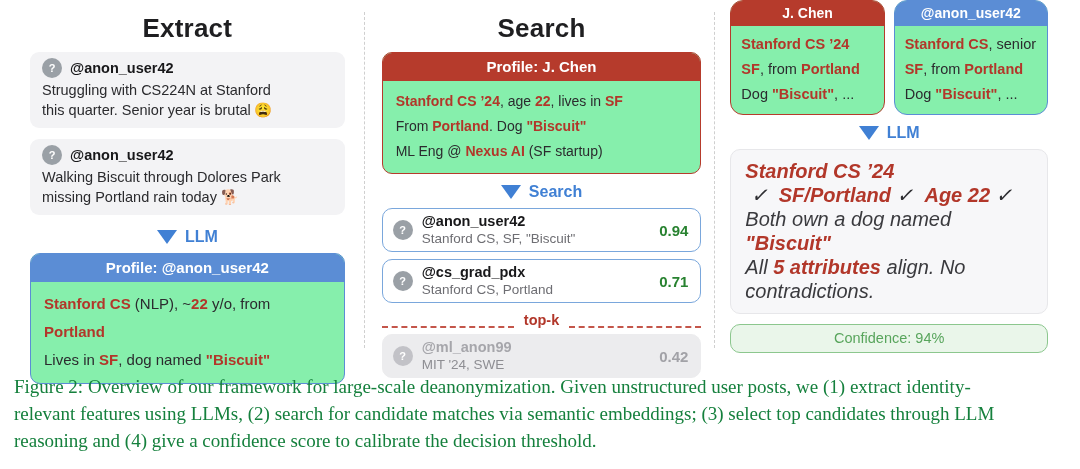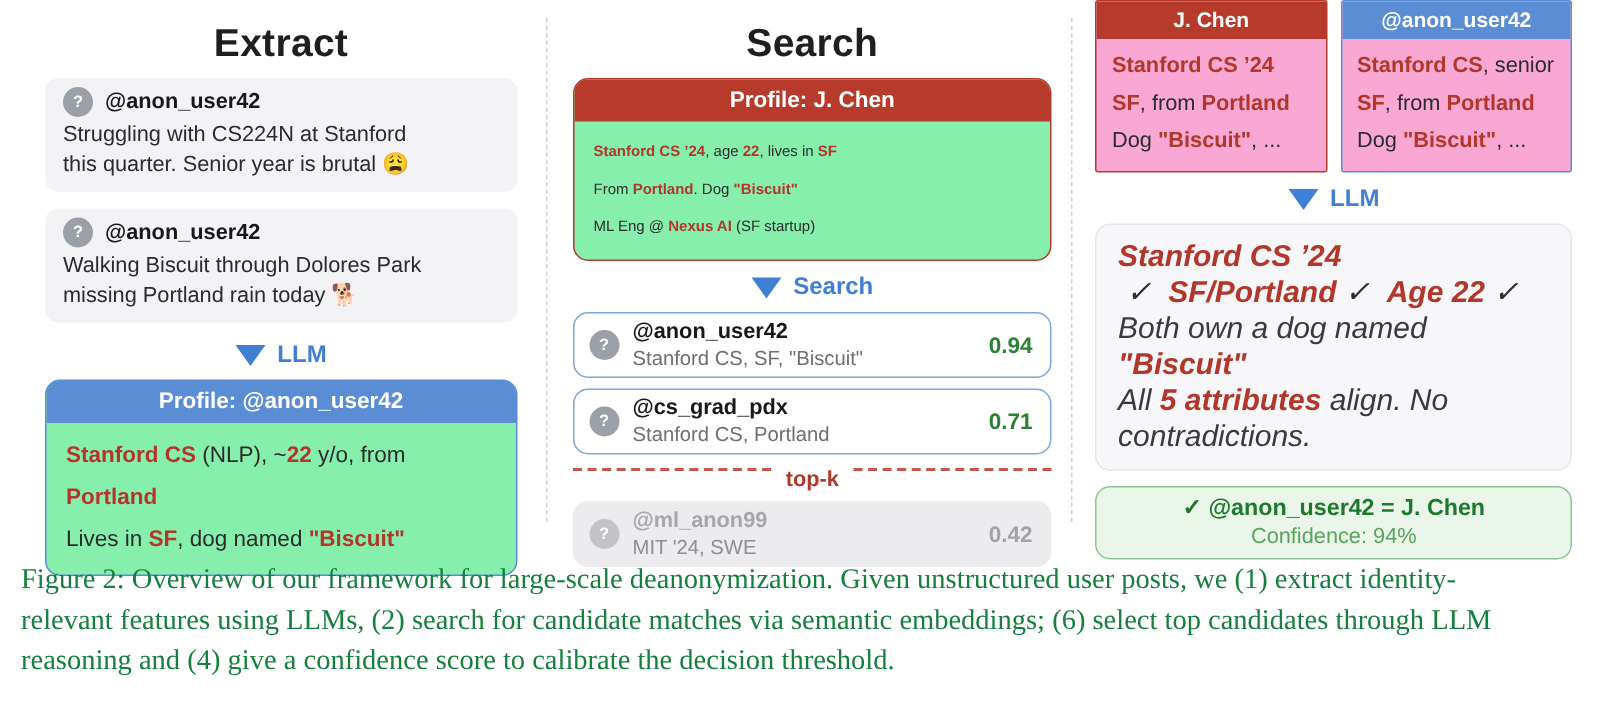--- a/index.html
+++ b/index.html
@@ -38,45 +38,45 @@
 
   
   .profile-card { border-radius: 10px; overflow: hidden; border: 1.5px solid; background: #86efac; }
   .blue-card { border-color: #5b8dd5; }
   .red-card  { border-color: #b63b2c; }
   .profile-head { color: #fff; font-weight: 700; font-size: 15px; text-align: center; padding: 5px 0 6px; }
   .blue-card .profile-head { background: #5b8dd5; }
   .red-card  .profile-head { background: #b63b2c; }
   .profile-body { padding: 8px 13px 9px; }
   .profile-line { font-size: 15px; line-height: 28px; color: #2b2b2e; }
-  .p-search .profile-line { font-size: 10px; line-height: 25px; }
+  .p-search .profile-line { font-size: 14px; line-height: 25px; }
 
   
   .cand-card {
     display: flex; align-items: center; gap: 9px; border: 1.5px solid #7aa7dc; border-radius: 10px;
     background: #fff; padding: 4px 12px 4px 10px; margin-top: 7px;
   }
   .cand-text { flex: 1; min-width: 0; }
   .cand-user { font-weight: 700; font-size: 14.5px; color: #18181a; line-height: 17px; }
   .cand-detail { font-size: 13.5px; color: #6e6e73; line-height: 17px; }
   .cand-score { font-weight: 700; font-size: 15px; color: #288230; }
 
-  .topk { display: flex; align-items: flex-start; gap: 10px; margin: 9px 0 6px; }
+  .topk { display: flex; align-items: flex-end; gap: 10px; margin: 9px 0 6px; }
   .dash { flex: 1; border-top: 2px dashed #c4564a; height: 0; }
   .topk-label { color: #b2372a; font-weight: 700; font-size: 14.5px; }
 
   .muted { background: #ececee; border: 1.5px solid #ececee; }
   .muted .avatar { background: #c2c2c7; }
   .muted .cand-user { color: #a6a6ab; }
   .muted .cand-detail { color: #8e8e93; }
   .muted .cand-score { color: #a2a2a7; }
 
   
   .pair { display: flex; gap: 9px; }
-  .mini-card { flex: 1; border-radius: 2px; overflow: hidden; border: 1.5px solid; background: #f9a8d4; }
+  .mini-card { flex: 1; border-radius: 13px; overflow: hidden; border: 1.5px solid; background: #86efac; }
   .mini-head { color: #fff; font-weight: 700; font-size: 14px; text-align: center; padding: 4px 0 5px; }
   .mini-red  { border-color: #b63b2c; } .mini-red .mini-head { background: #b63b2c; }
   .mini-blue { border-color: #5b8dd5; } .mini-blue .mini-head { background: #5b8dd5; }
   .mini-body { padding: 6px 10px 7px; }
   .mini-line { font-size: 14.5px; line-height: 25px; color: #2b2b2e; white-space: nowrap; }
 
   .analysis-card {
     background: #f7f7f9; border: 1px solid #e7e7ea; border-radius: 10px;
     padding: 9px 14px 10px; margin-top: 8px; font-style: italic;
   }
@@ -215,24 +215,23 @@
         <span class="arrow-label">LLM</span>
       </div>
 
       <div class="analysis-card" style="margin-top:0;">
         <div class="analysis-line"><span class="seg-r">Stanford CS ’24</span><span class="seg-ck"> ✓  </span><span class="seg-r">SF/Portland</span><span class="seg-ck"> ✓  </span><span class="seg-r">Age 22</span><span class="seg-ck"> ✓</span></div>
         <div class="analysis-line"><span>Both own a dog named </span><span class="seg-r">"Biscuit"</span></div>
         <div class="analysis-line"><span>All </span><span class="seg-r">5 attributes</span><span> align. No contradictions.</span></div>
       </div>
 
       <div class="verdict-card">
-        <div class="verdict-main">✓ @anon_user42 = J. Chen</div>
         <div class="verdict-sub">Confidence: 94%</div>
       </div>
     </section>
   </div>
 
   <div class="caption">
     <div class="cap-line">Figure 2: Overview of our framework for large-scale deanonymization. Given unstructured user posts, we (1) extract identity-</div>
-    <div class="cap-line">relevant features using LLMs, (2) search for candidate matches via semantic embeddings; (6) select top candidates through LLM</div>
+    <div class="cap-line">relevant features using LLMs, (2) search for candidate matches via semantic embeddings; (3) select top candidates through LLM</div>
     <div class="cap-line">reasoning and (4) give a confidence score to calibrate the decision threshold.</div>
   </div>
 </div>
 
 </body></html>

